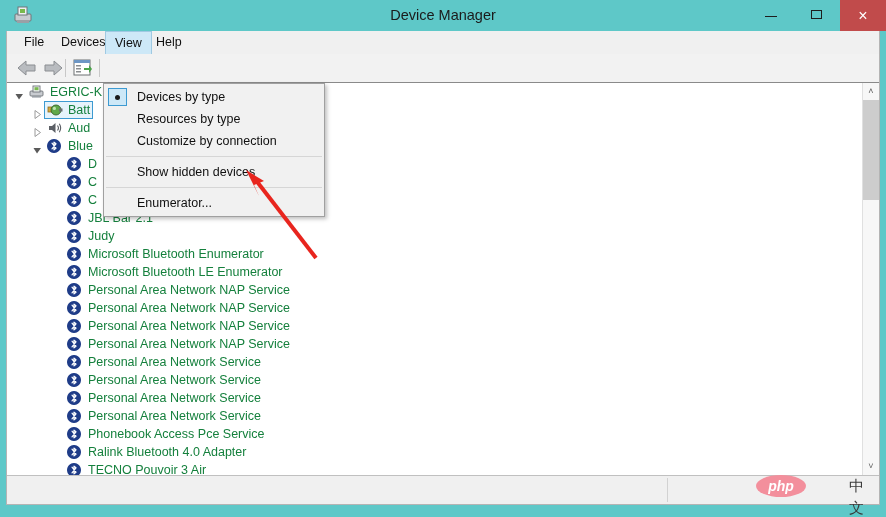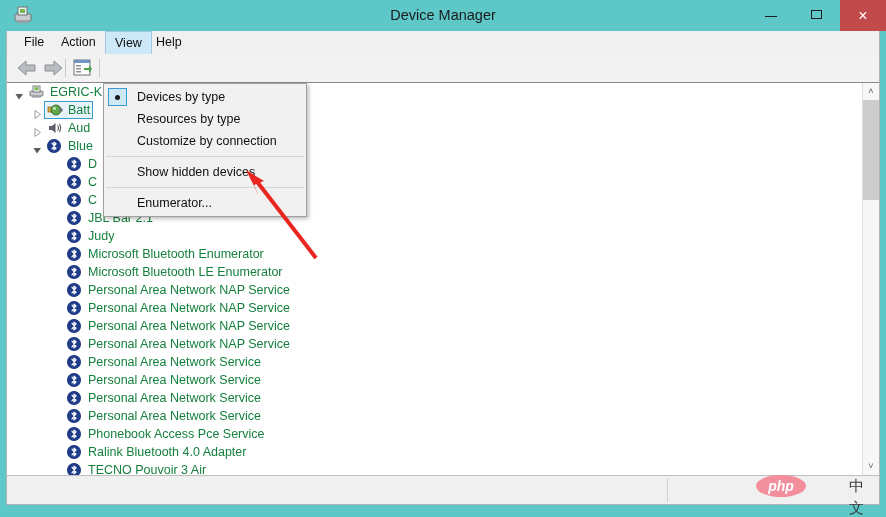--- a/index.html
+++ b/index.html
@@ -244,21 +244,21 @@
     position: absolute;
     left: 660px; top: 2px;
     width: 1px; height: 24px;
     background: #d2d2d2;
   }
 
   
   #dropdown {
     position: absolute;
     left: 96px; top: 52px;
-    width: 204px;
+    width: 222px;
     background: #f1f1f1;
     border: 1px solid #a0a0a0;
     box-shadow: 2px 2px 4px rgba(0,0,0,0.25);
     box-sizing: border-box;
     z-index: 50;
     padding: 2px 0;
   }
   .dd-item {
     position: relative;
     height: 22px;
@@ -356,21 +356,21 @@
     </div>
     <div class="winbtn" id="btn-close">
       <div class="glyph">×</div>
     </div>
   </div>
 
   <div id="client">
 
     <div id="menubar">
       <div class="menu-item" style="left:8px;">File</div>
-      <div class="menu-item" style="left:45px;">Action</div>
+      <div class="menu-item" style="left:45px;">Devices</div>
       <div class="menu-item active" style="left:98px;">View</div>
       <div class="menu-item" style="left:140px;">Help</div>
     </div>
 
     <div id="toolbar">
       <div class="tb-arrow" id="tb-back">
         <svg width="22" height="16" viewBox="0 0 22 16">
           <path d="M9 1 L1 8 L9 15 L9 11 L18 11 L18 5 L9 5 Z" fill="#b9bcc0" stroke="#8b8e92" stroke-width="1" stroke-linejoin="round"></path>
         </svg>
       </div>

